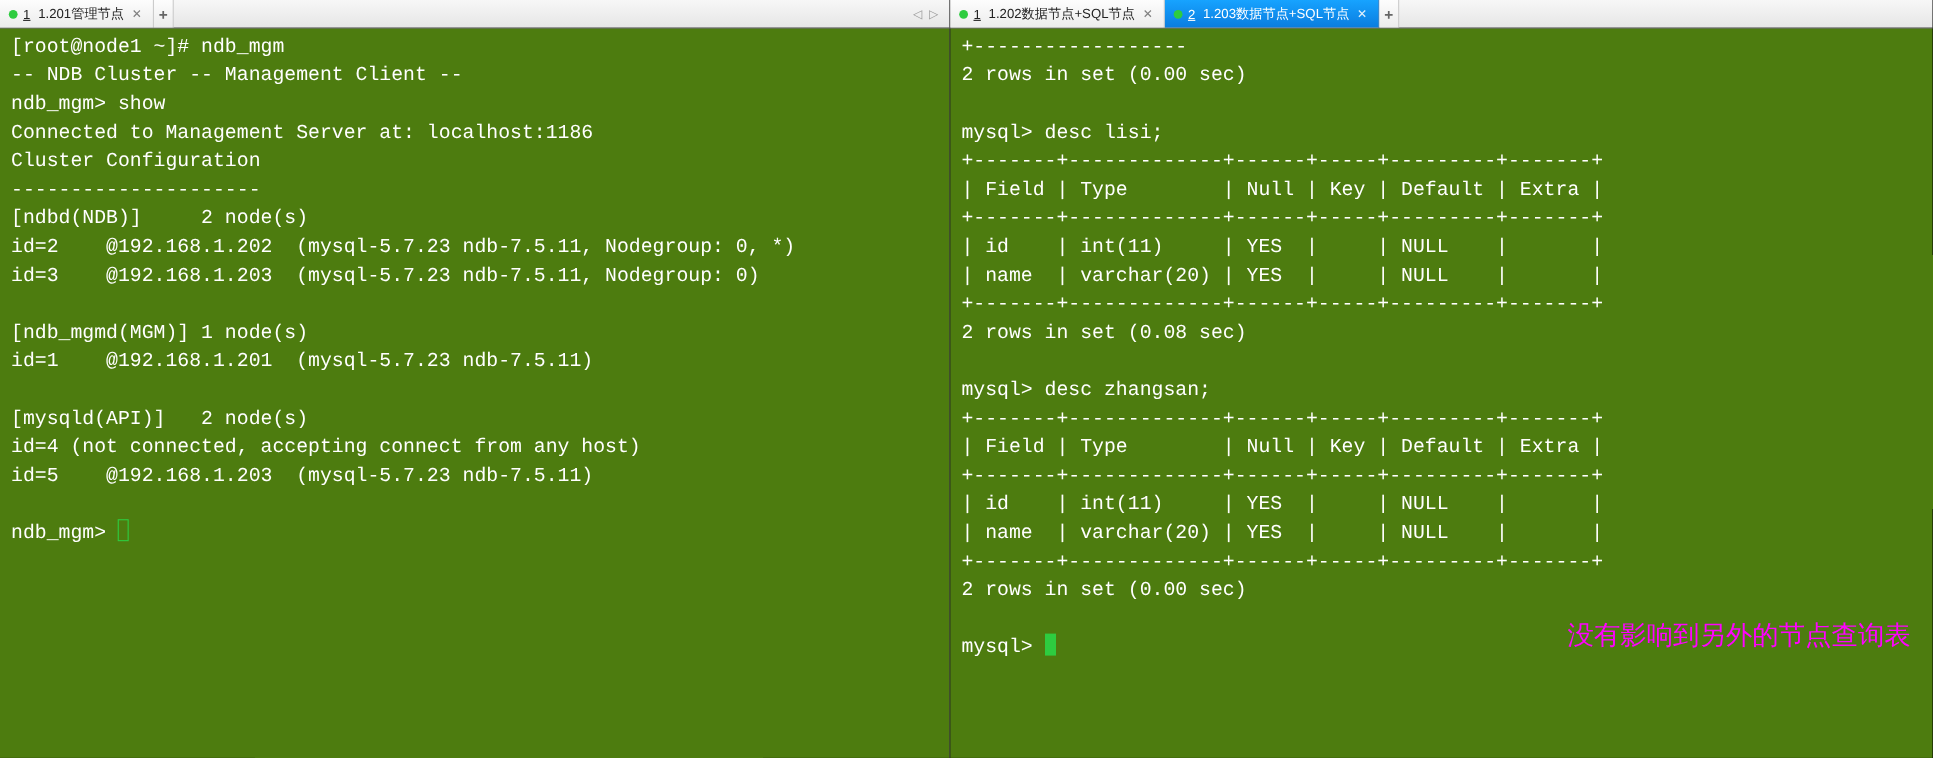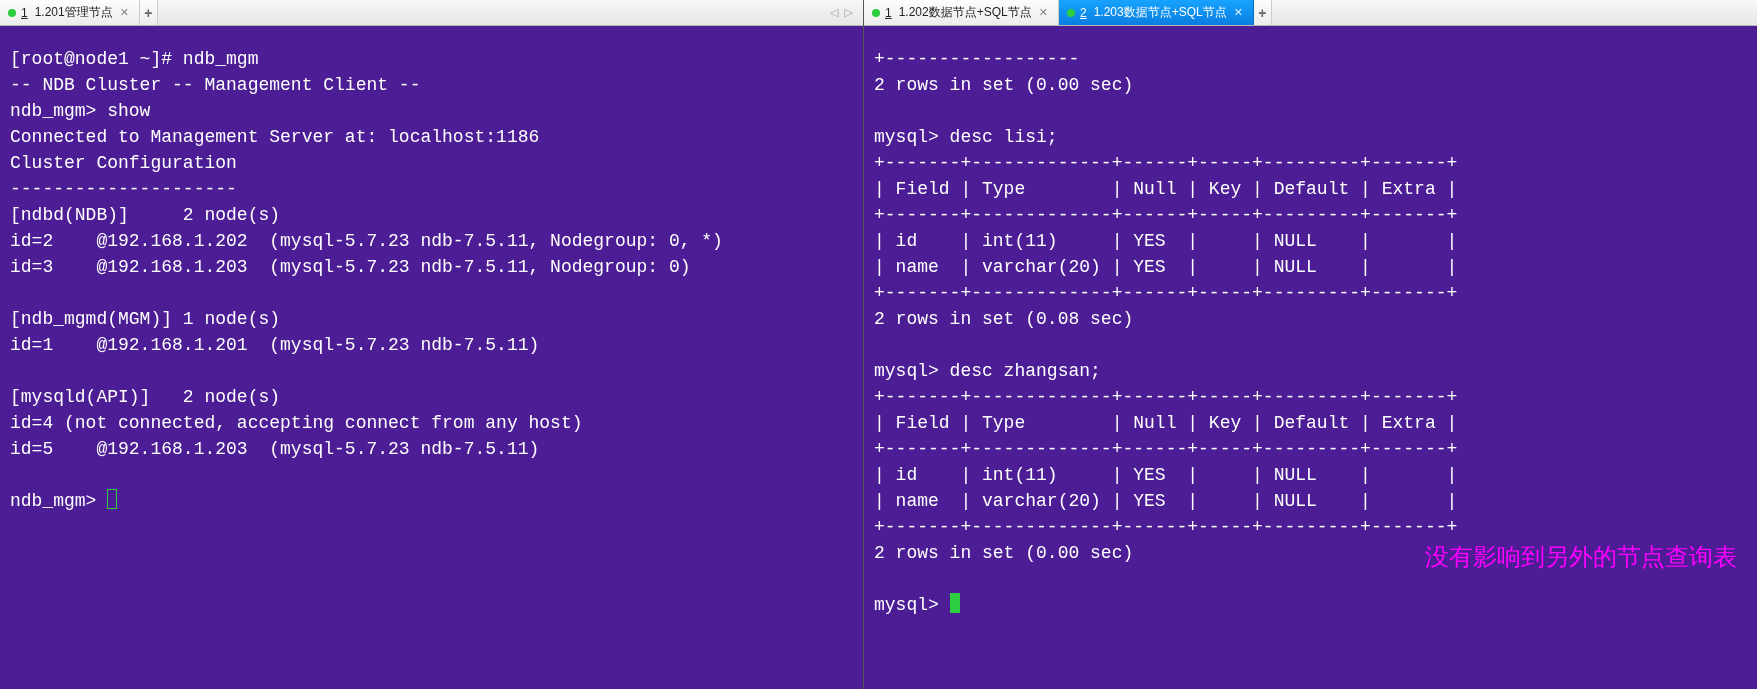--- a/index.html
+++ b/index.html
@@ -55,36 +55,36 @@
     display:flex;align-items:center;justify-content:center;
     color:#666;font-size:14px;font-weight:bold;
     border-right:1px solid #ccc;
     background:linear-gradient(#fdfdfd,#ececec);
   }
   .navarrows {
     margin-left:auto;display:flex;align-items:center;gap:6px;padding:0 10px;color:#999;font-size:11px;
   }
   .term {
     flex:1;
-    background:#4c1d95;
-    padding: 20px 10px 8px 10px;
+    background:#4d7c0f;
+    padding: 4px 10px 8px 10px;
     line-height: 26px;
     white-space: pre;
     overflow:hidden;
     font-family:"Consolas","Courier New",monospace;
     font-size:18px;
   }
   .term .cursor-box {
     display:inline-block;width:10px;height:20px;border:1px solid #2ecc40;vertical-align:-3px;
   }
   .term .cursor-solid {
     display:inline-block;width:10px;height:20px;background:#2ecc40;vertical-align:-3px;
   }
   .annot {
-    position:absolute; right:20px; bottom:116px;
+    position:absolute; right:20px; bottom:96px;
     color:#ff00ff; font-family:"Microsoft YaHei","SimSun",sans-serif;
     font-size:24px; font-weight:500;margin-top:44px;
   }
 </style>
 </head>
 <body>
 
 <div class="pane pane-left">
   <div class="tabbar">
     <div class="tab">

